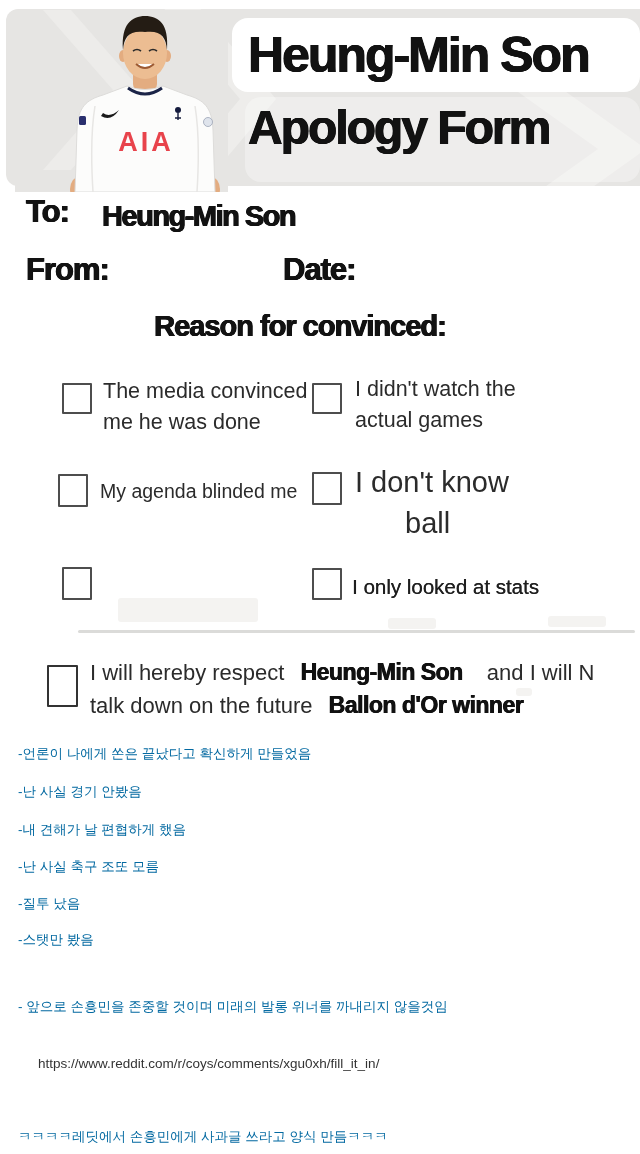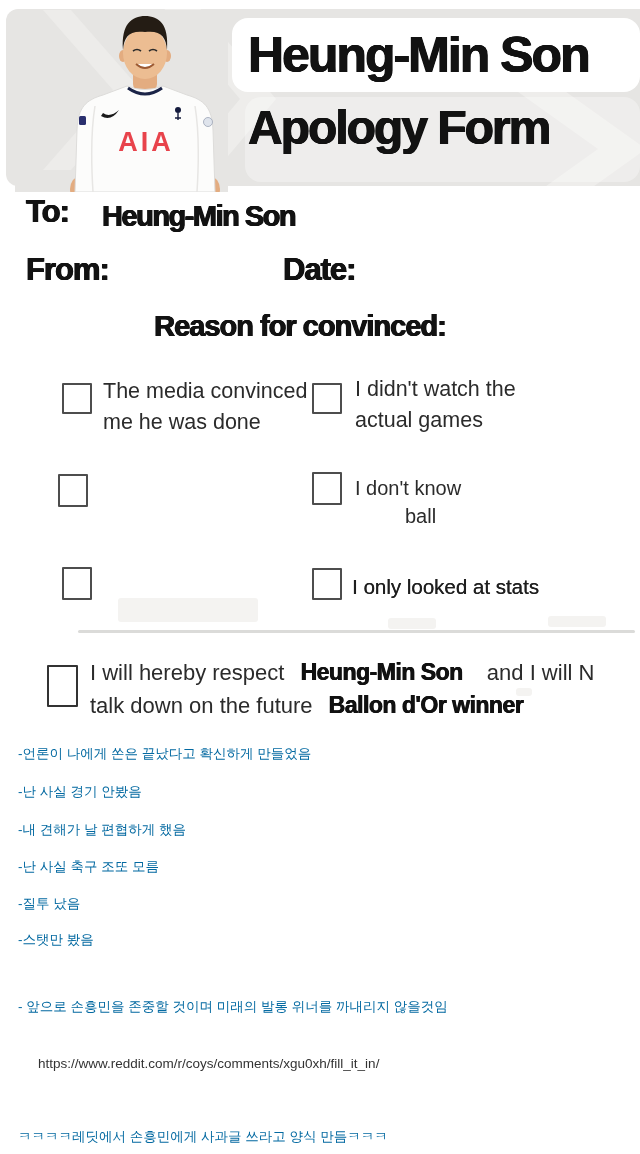--- a/index.html
+++ b/index.html
@@ -109,23 +109,26 @@
     <div>me he was done</div>
   </div>
 
   <div class="abs cbx" style="left:312px;top:383px;width:30px;height:31px;"></div>
   <div class="abs cb-label" style="left:355px;top:374px;font-size:21.5px;">
     <div>I didn't watch the</div>
     <div>actual games</div>
   </div>
 
   <div class="abs cbx" style="left:58px;top:474px;width:30px;height:33px;"></div>
+  <div class="abs cb-label" style="left:100px;top:478px;font-size:19.5px;">
+    <div>My agenda blinded me</div>
+  </div>
 
   <div class="abs cbx" style="left:312px;top:472px;width:30px;height:33px;"></div>
-  <div class="abs cb-label" style="left:355px;top:474px;font-size:20px;">
+  <div class="abs cb-label" style="left:355px;top:462px;font-size:29px;">
     <div>I don't know</div>
     <div style="padding-left:50px;">ball</div>
   </div>
 
   <div class="abs cbx" style="left:62px;top:567px;width:30px;height:33px;"></div>
   <div class="abs smudge" style="left:118px;top:598px;width:140px;height:24px;"></div>
 
   <div class="abs cbx" style="left:312px;top:568px;width:30px;height:32px;"></div>
   <div class="abs cb-label" style="left:352px;top:572px;font-size:20.5px;color:#1f1f1f;text-shadow:0.3px 0 0 currentColor;">
     <div>I only looked at stats</div>

